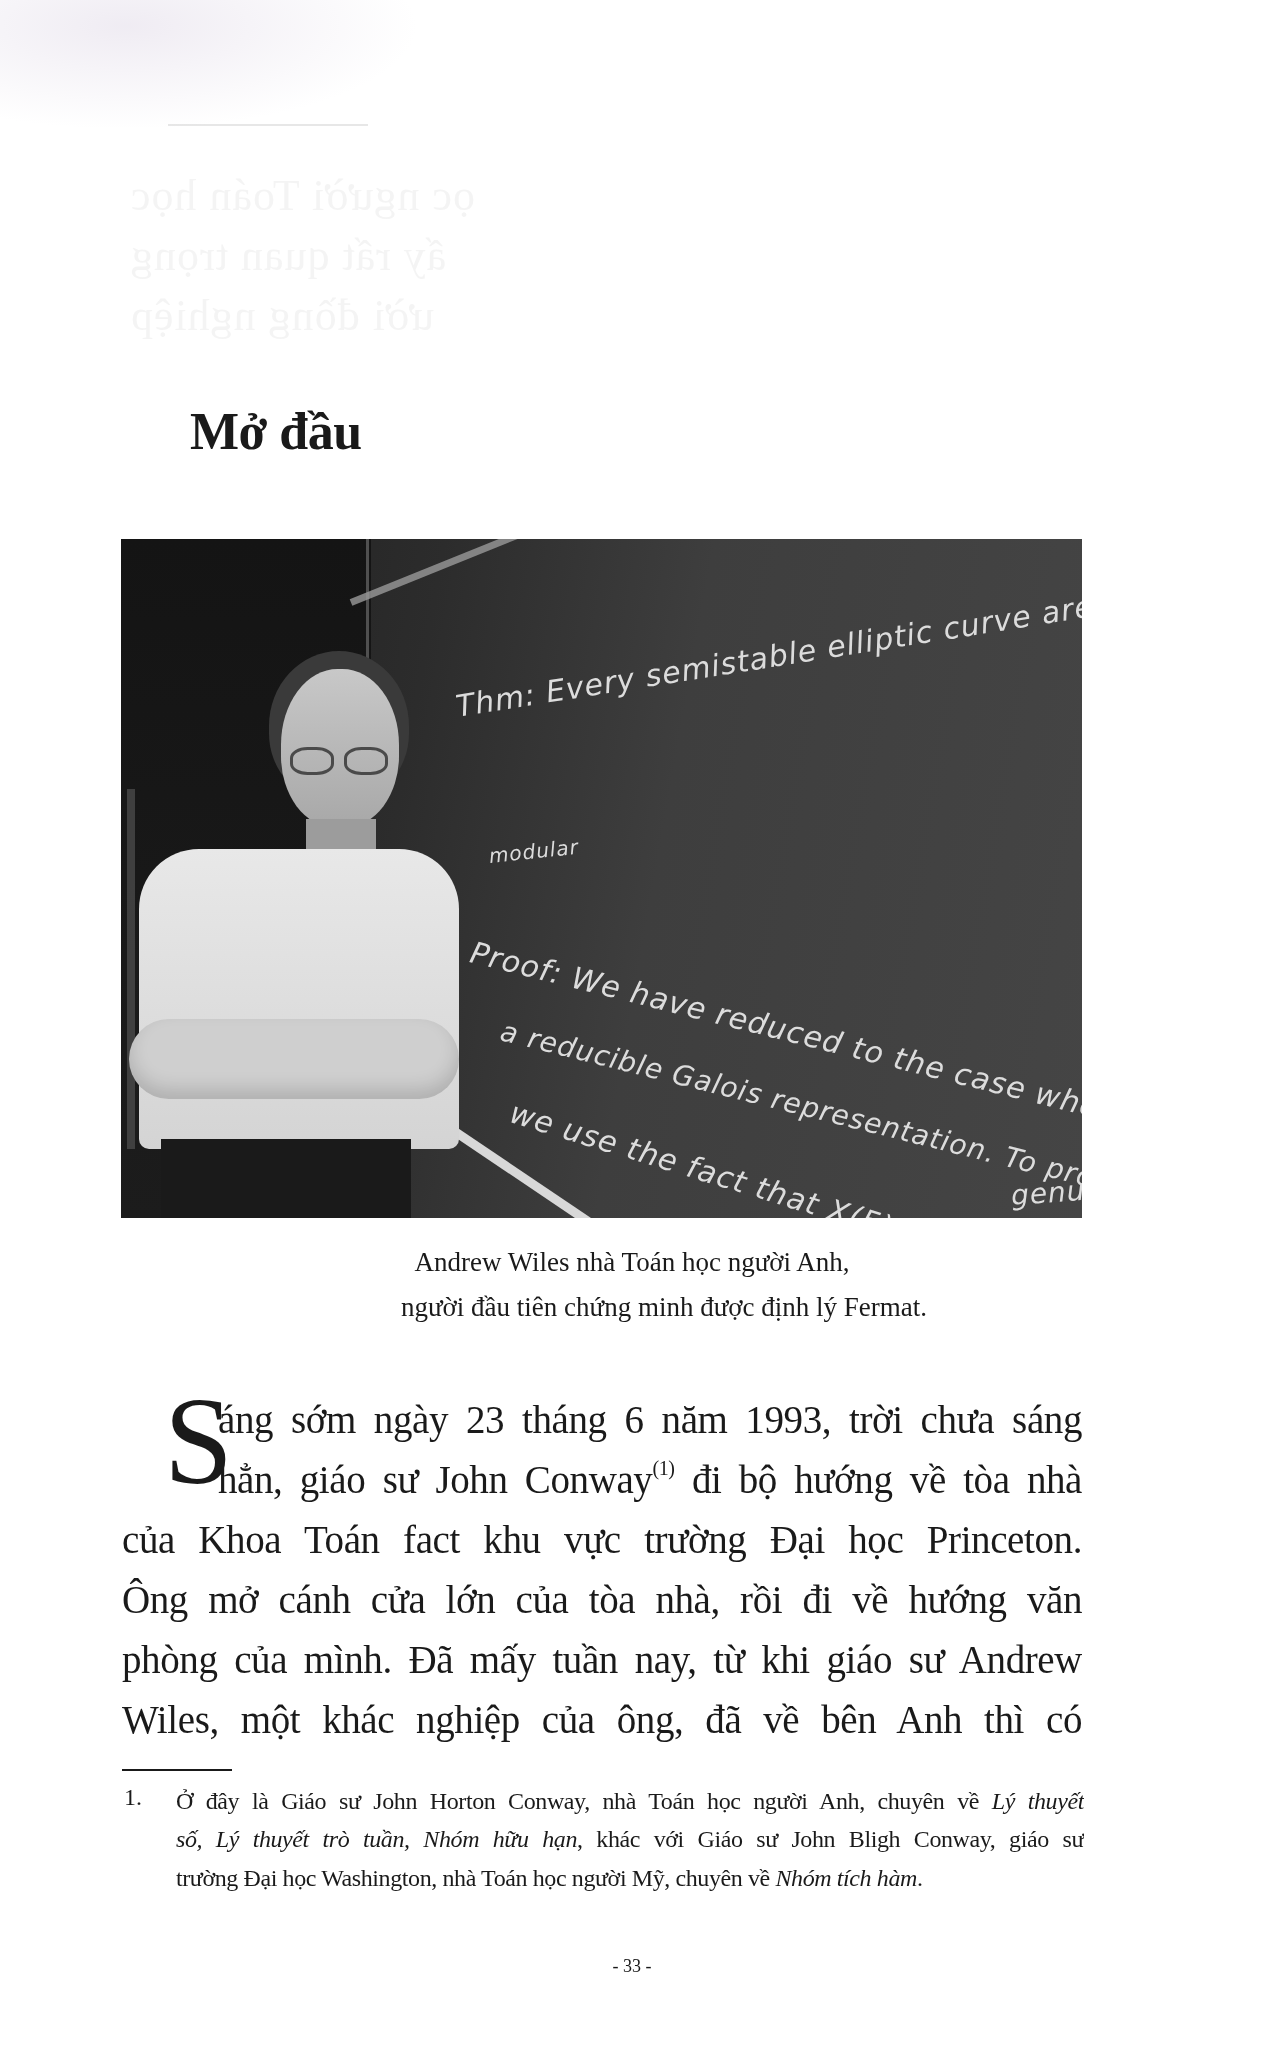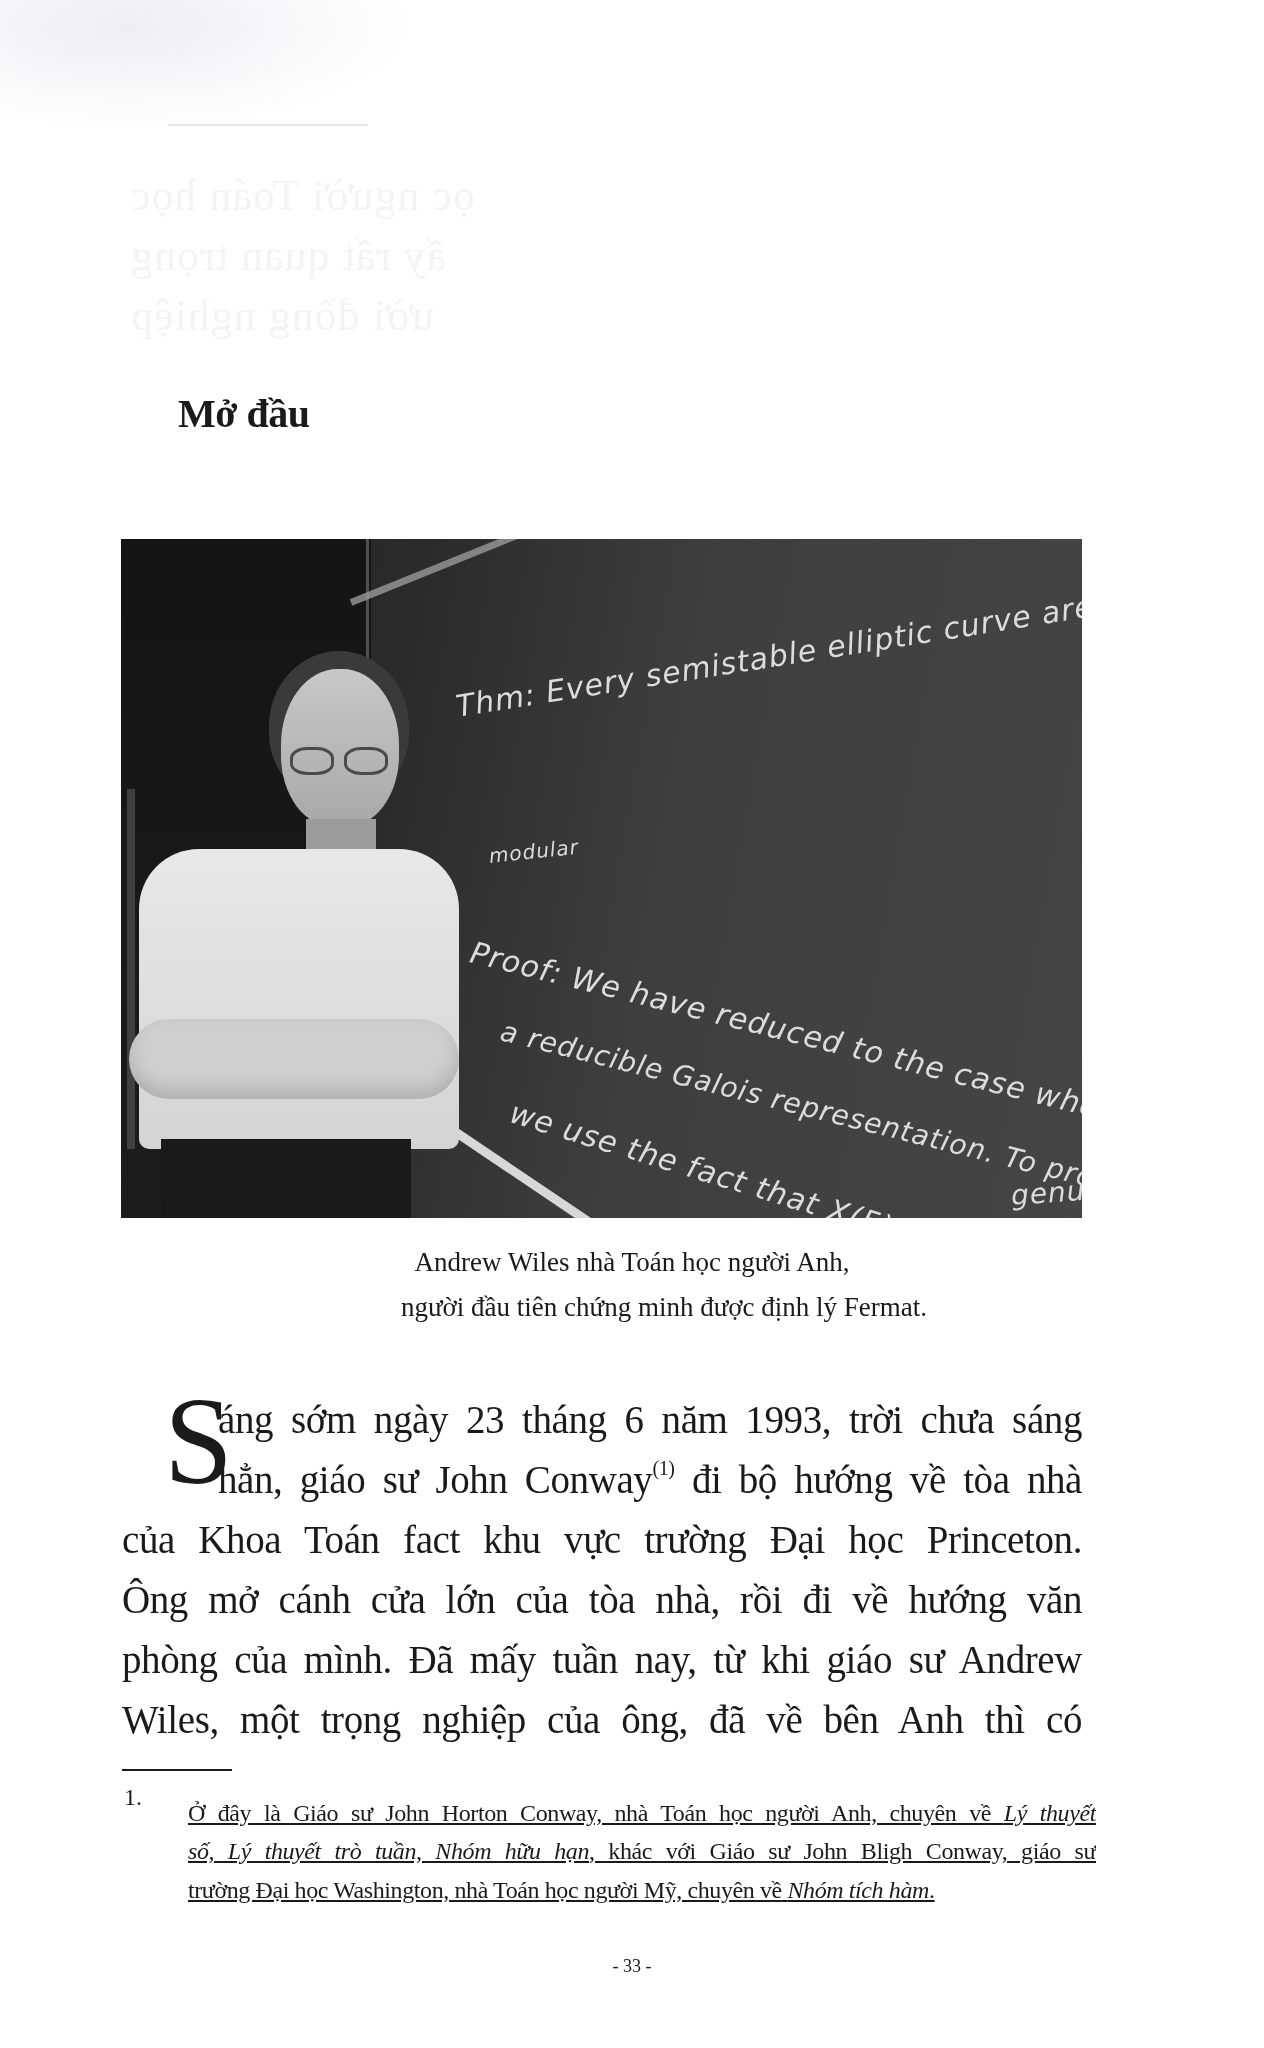--- a/index.html
+++ b/index.html
@@ -37,22 +37,22 @@
       transform: scaleX(-1);
       white-space: nowrap;
       letter-spacing: 1px;
     }
 
     
     .heading {
       position: absolute;
       left: 178px;
       top: 390px;
-      margin: 0;
-      font-size: 40px;
+      margin: 12px;
+      font-size: 52px;
       font-weight: bold;
       font-family: "Liberation Serif", "DejaVu Serif", serif;
       letter-spacing: -0.5px;
     }
 
     
     .photo {
       position: absolute;
       left: 121px;
       top: 539px;
@@ -224,28 +224,27 @@
       left: 124px;
       top: 1784px;
       font-size: 24px;
       margin: 0;
     }
     .fn-line {
       position: absolute;
       left: 172px;
       width: 908px;
       font-size: 24px;
-      margin: 16px;
+      margin: 4px;
       white-space: normal;
       text-align: justify;
       text-align-last: justify;
       height: 32px;
       overflow: hidden;
       letter-spacing: -0.4px;
-      text-decoration: underline;
     }
     .fn-line.last {
       text-align-last: left;
     }
     .fn-line em {
       font-style: italic;
     }
 
     
     .page-number {
@@ -298,21 +297,21 @@
 <p class="caption" style="top:1247px;">Andrew Wiles nhà Toán học người Anh,</p>
 <p class="caption" style="top:1292px;margin-left:32px;">người đầu tiên chứng minh được định lý Fermat.</p>
 
 <p class="drop-cap">S</p>
 
 <p class="body-line indented justify" style="top:1397px;"><span>áng sớm ngày 23 tháng 6 năm 1993, trời chưa sáng</span></p>
 <p class="body-line indented justify" style="top:1457px;"><span>hẳn, giáo sư John Conway</span><span class="sup">(1)</span> <span>đi bộ hướng về tòa nhà</span></p>
 <p class="body-line justify" style="top:1517px;"><span>của Khoa Toán fact khu vực trường Đại học Princeton.</span></p>
 <p class="body-line justify" style="top:1577px;"><span>Ông mở cánh cửa lớn của tòa nhà, rồi đi về hướng văn</span></p>
 <p class="body-line justify" style="top:1637px;"><span>phòng của mình. Đã mấy tuần nay, từ khi giáo sư Andrew</span></p>
-<p class="body-line justify" style="top:1697px;"><span>Wiles, một trọng nghiệp của ông, đã về bên Anh thì có</span></p>
+<p class="body-line justify" style="top:1697px;"><span>Wiles, một khác nghiệp của ông, đã về bên Anh thì có</span></p>
 
 <div class="footnote-rule"></div>
 <p class="fn-number">1.</p>
 <p class="fn-line" style="top:1784px;"><span>Ở đây là Giáo sư John Horton Conway, nhà Toán học người Anh, chuyên về</span> <em>Lý thuyết</em></p>
 <p class="fn-line" style="top:1822px;"><em>số, Lý thuyết trò tuần, Nhóm hữu hạn</em><span>, khác với Giáo sư John Bligh Conway, giáo sư</span></p>
 <p class="fn-line last" style="top:1861px;"><span>trường Đại học Washington, nhà Toán học người Mỹ, chuyên về</span> <em>Nhóm tích hàm</em><span>.</span></p>
 
 <p class="page-number">- 33 -</p>
 
 </body></html>

